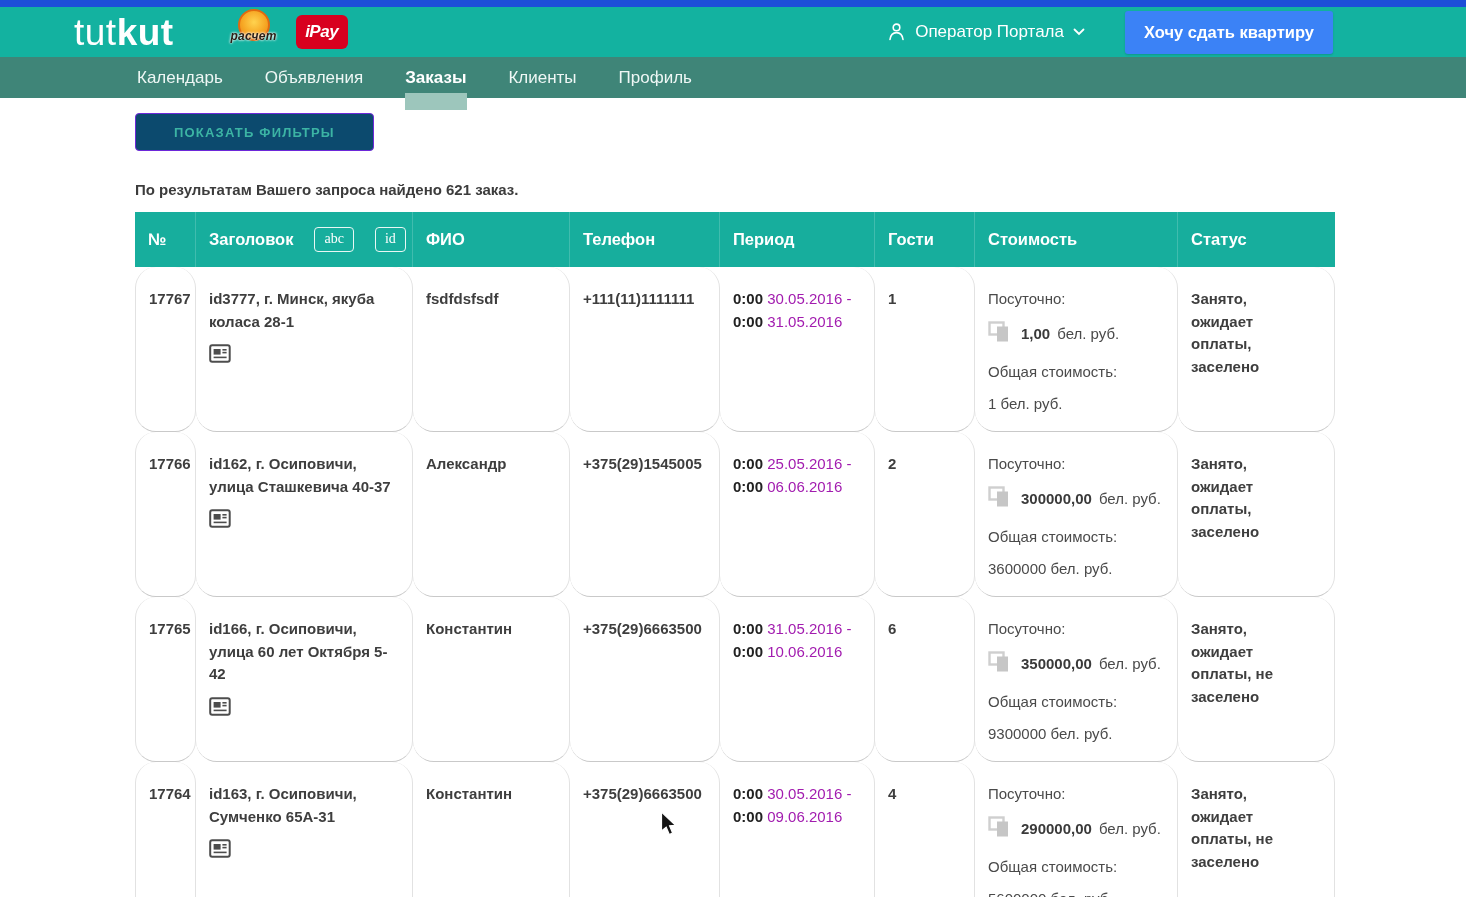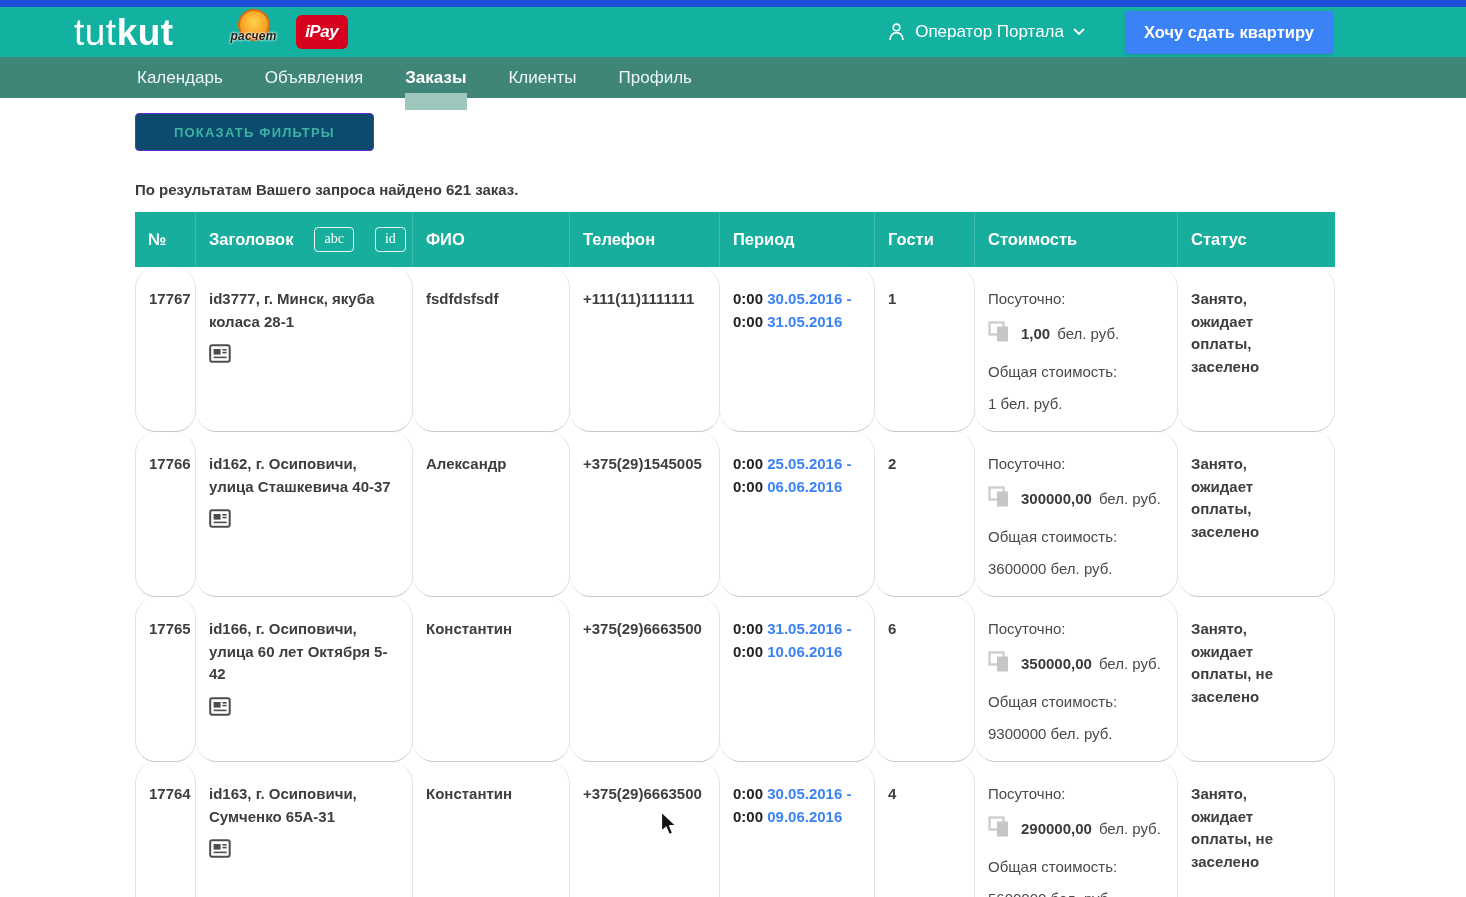--- a/index.html
+++ b/index.html
@@ -60,21 +60,21 @@
 
   tbody tr{ height:165px; }
   tbody td{ vertical-align:top; padding:21px 10px 0 13px; font-size:15px; color:#3e3e3e;
     border-right:1px solid #e2e2e2; border-bottom:1px solid #c9c9c9; line-height:1.5;border-radius:21px; }
   tbody td:first-child{ border-left:1px solid #e2e2e2; }
   td.c-num, td.c-name, td.c-phone, td.c-guests{ font-weight:700; }
   td.c-title .title-text{ font-weight:700; display:block; width:185px; }
   .news-icon{ margin-top:11px; cursor:pointer; display:inline-block; }
   td.c-period .p-line{ white-space:nowrap; }
   td.c-period .p-time{ font-weight:700; color:#222; }
-  td.c-period .p-date{ color:#3b82f6; font-weight:700; }
+  td.c-period .p-date{ color:#a21caf; font-weight:400; }
   td.c-price{ color:#4a4a4a; }
   .price-row{ display:flex; align-items:center; gap:7px; margin-top:7px; }
   .price-row .amount{ font-weight:700; color:#3a3a3a; }
   .price-row .curr{ font-weight:400; }
   .total-label{ margin-top:10px; }
   .total-value{ margin-top:9px; }
   td.c-status{ font-weight:700; padding-right:26px; }
 
   .mouse-cursor{ position:absolute; left:660px; top:811px; z-index:9; pointer-events:none; }
 </style>

